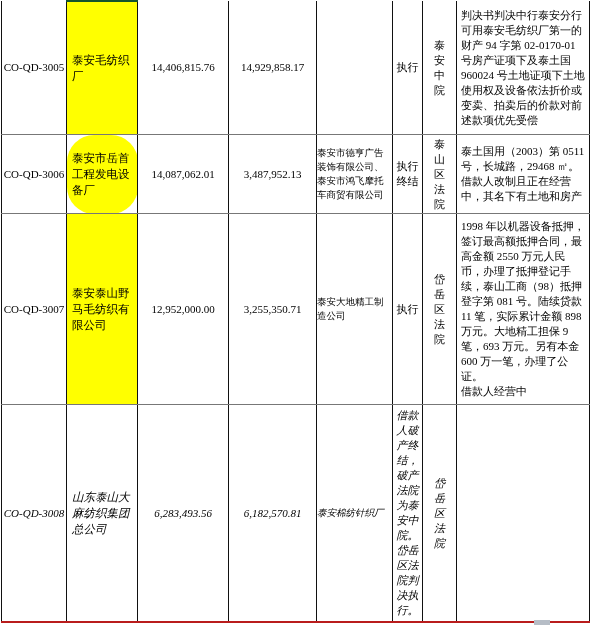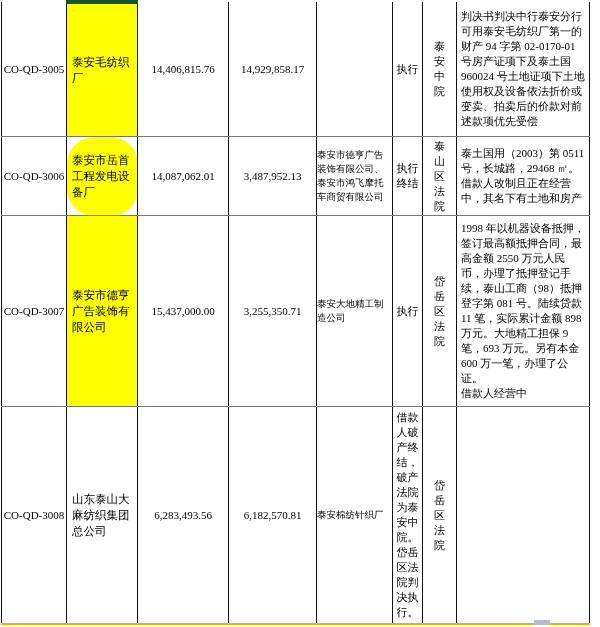--- a/index.html
+++ b/index.html
@@ -15,22 +15,22 @@
   td{
     vertical-align:middle;padding:0;
     border-left:1px solid #111;border-right:1px solid #111;
     border-top:1px solid #777;border-bottom:1px solid #777;
     font-size:11px;line-height:15px;overflow:hidden;
   }
   tr.r0 td{border-top:none;height:132px;margin-top:15px;}
   tr.r1 td{height:78px;}
   tr.r2 td{height:190px;}
   tr.r3 td{height:216px;}
-  tr.r3 td{border-bottom:2px solid #eab308;}
-  tr.r0 td.c-company{border-top:4px solid #14532d;}
+  tr.r3 td{border-bottom:2px solid #b91c1c;font-style:italic;}
+  tr.r0 td.c-company{border-top:2px solid #14532d;}
 
   td.c-id{text-align:center;white-space:nowrap;}
   td.c-a1,td.c-a2{text-align:center;white-space:nowrap;}
   td.c-status,td.c-court{text-align:center;}
 
   .box{display:block;text-align:center;}
   .company-box{width:58px;margin-left:5px;font-size:11.5px;line-height:16px;text-align:left;}
   .rel-box{width:68px;font-size:9.5px;line-height:14px;text-align:left;}
   .status-box{width:24px;margin:0 auto;line-height:15px;text-align:center;}
   .court-box{width:13px;margin:0 auto;line-height:15px;text-align:center;}
@@ -109,24 +109,24 @@
       <td class="c-note">
           <span class="box note-box">泰土国用（2003）第 0511 号，长城路，29468 ㎡。借款人改制且正在经营中，其名下有土地和房产</span>
         </td>
     </tr>
 
     <tr class="r2">
       <td class="c-id">
           <span class="box">CO-QD-3007</span>
         </td>
       <td class="c-company" style="background: rgb(255, 255, 0);">
-          <span class="box company-box">泰安市德亨广告装饰有限公司</span>
+          <span class="box company-box">泰安泰山野马毛纺织有限公司</span>
         </td>
       <td class="c-a1">
-          <span class="box">15,437,000.00</span>
+          <span class="box">12,952,000.00</span>
         </td>
       <td class="c-a2">
           <span class="box">3,255,350.71</span>
         </td>
       <td class="c-rel">
           <span class="box rel-box">泰安大地精工制造公司</span>
         </td>
       <td class="c-status">
           <span class="box status-box">执行</span>
         </td>

